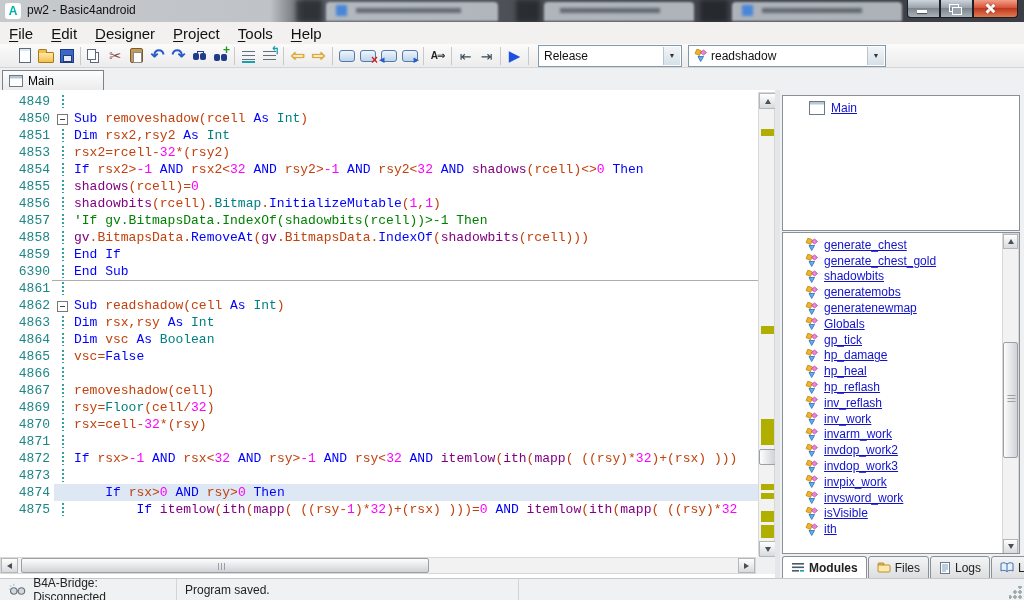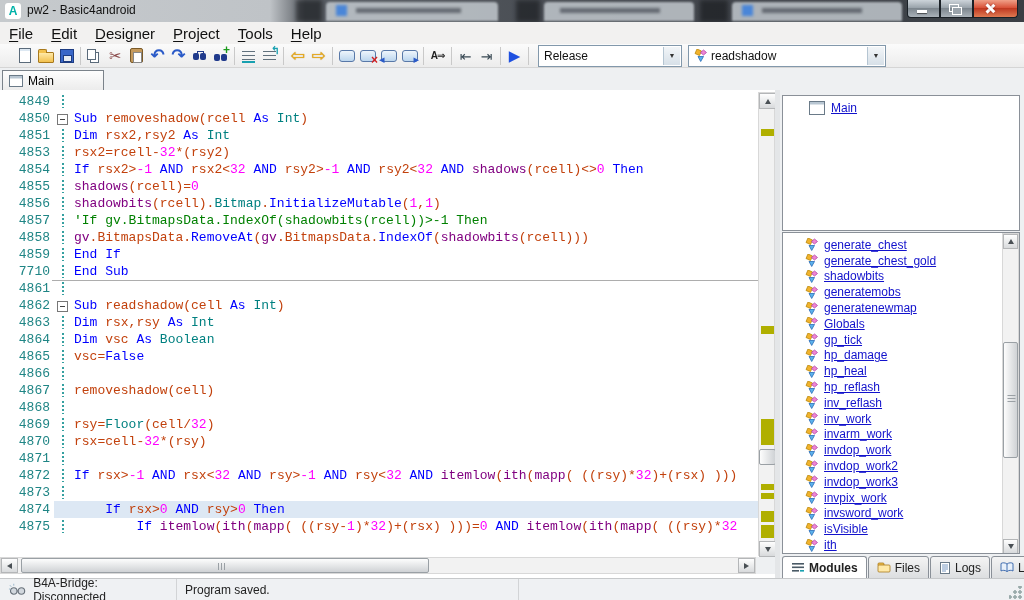--- a/index.html
+++ b/index.html
@@ -295,21 +295,21 @@
           <span class="ln">4858</span>
           <span class="mg"></span>
           <span class="tx"><span class="c-g">gv</span><span class="c-p">.BitmapsData.</span><span class="c-k">RemoveAt</span><span class="c-p">(</span><span class="c-g">gv</span><span class="c-p">.BitmapsData.</span><span class="c-k">IndexOf</span><span class="c-p">(</span><span class="c-g">shadowbits</span><span class="c-p">(rcell)))</span></span>
         </div>
         <div class="cl">
           <span class="ln">4859</span>
           <span class="mg"></span>
           <span class="tx"><span class="c-k">End If</span></span>
         </div>
         <div class="cl">
-          <span class="ln">7710</span>
+          <span class="ln">6390</span>
           <span class="mg"></span>
           <span class="tx"><span class="c-k">End Sub</span></span>
         </div>
         <div class="cl sep">
           <span class="ln">4861</span>
           <span class="mg"></span>
           <span class="tx"></span>
         </div>
         <div class="cl nofold">
           <span class="ln">4862</span>
@@ -335,25 +335,20 @@
         </div>
         <div class="cl">
           <span class="ln">4866</span>
           <span class="mg"></span>
           <span class="tx"></span>
         </div>
         <div class="cl">
           <span class="ln">4867</span>
           <span class="mg"></span>
           <span class="tx"><span class="c-p">removeshadow(cell)</span></span>
-        </div>
-        <div class="cl">
-          <span class="ln">4868</span>
-          <span class="mg"></span>
-          <span class="tx"></span>
         </div>
         <div class="cl">
           <span class="ln">4869</span>
           <span class="mg"></span>
           <span class="tx"><span class="c-p">rsy=</span><span class="c-t">Floor</span><span class="c-p">(cell/</span><span class="c-n">32</span><span class="c-p">)</span></span>
         </div>
         <div class="cl">
           <span class="ln">4870</span>
           <span class="mg"></span>
           <span class="tx"><span class="c-p">rsx=cell-</span><span class="c-n">32</span><span class="c-p">*(rsy)</span></span>
@@ -523,28 +518,20 @@
             </svg>
             <span class="link">inv_work</span>
           </div>
           <div class="sub-item">
             <svg width="13" height="13" viewBox="0 0 13 13">
               <polygon points="3,0 7.5,2 5.5,6.5 1,4.5" fill="#f2b32c" stroke="#b8860b" stroke-width="0.8"></polygon>
               <polygon points="9.5,1 12.5,3.5 9.5,6 6.5,3.5" fill="#ef86d2" stroke="#b044a8" stroke-width="0.8"></polygon>
               <polygon points="4,7.5 9.5,7.5 6.7,12.5" fill="#5cb2ec" stroke="#2a6cb8" stroke-width="0.8"></polygon>
             </svg>
             <span class="link">invarm_work</span>
-          </div>
-          <div class="sub-item">
-            <svg width="13" height="13" viewBox="0 0 13 13">
-              <polygon points="3,0 7.5,2 5.5,6.5 1,4.5" fill="#f2b32c" stroke="#b8860b" stroke-width="0.8"></polygon>
-              <polygon points="9.5,1 12.5,3.5 9.5,6 6.5,3.5" fill="#ef86d2" stroke="#b044a8" stroke-width="0.8"></polygon>
-              <polygon points="4,7.5 9.5,7.5 6.7,12.5" fill="#5cb2ec" stroke="#2a6cb8" stroke-width="0.8"></polygon>
-            </svg>
-            <span class="link">invdop_work</span>
           </div>
           <div class="sub-item">
             <svg width="13" height="13" viewBox="0 0 13 13">
               <polygon points="3,0 7.5,2 5.5,6.5 1,4.5" fill="#f2b32c" stroke="#b8860b" stroke-width="0.8"></polygon>
               <polygon points="9.5,1 12.5,3.5 9.5,6 6.5,3.5" fill="#ef86d2" stroke="#b044a8" stroke-width="0.8"></polygon>
               <polygon points="4,7.5 9.5,7.5 6.7,12.5" fill="#5cb2ec" stroke="#2a6cb8" stroke-width="0.8"></polygon>
             </svg>
             <span class="link">invdop_work2</span>
           </div>
           <div class="sub-item">

